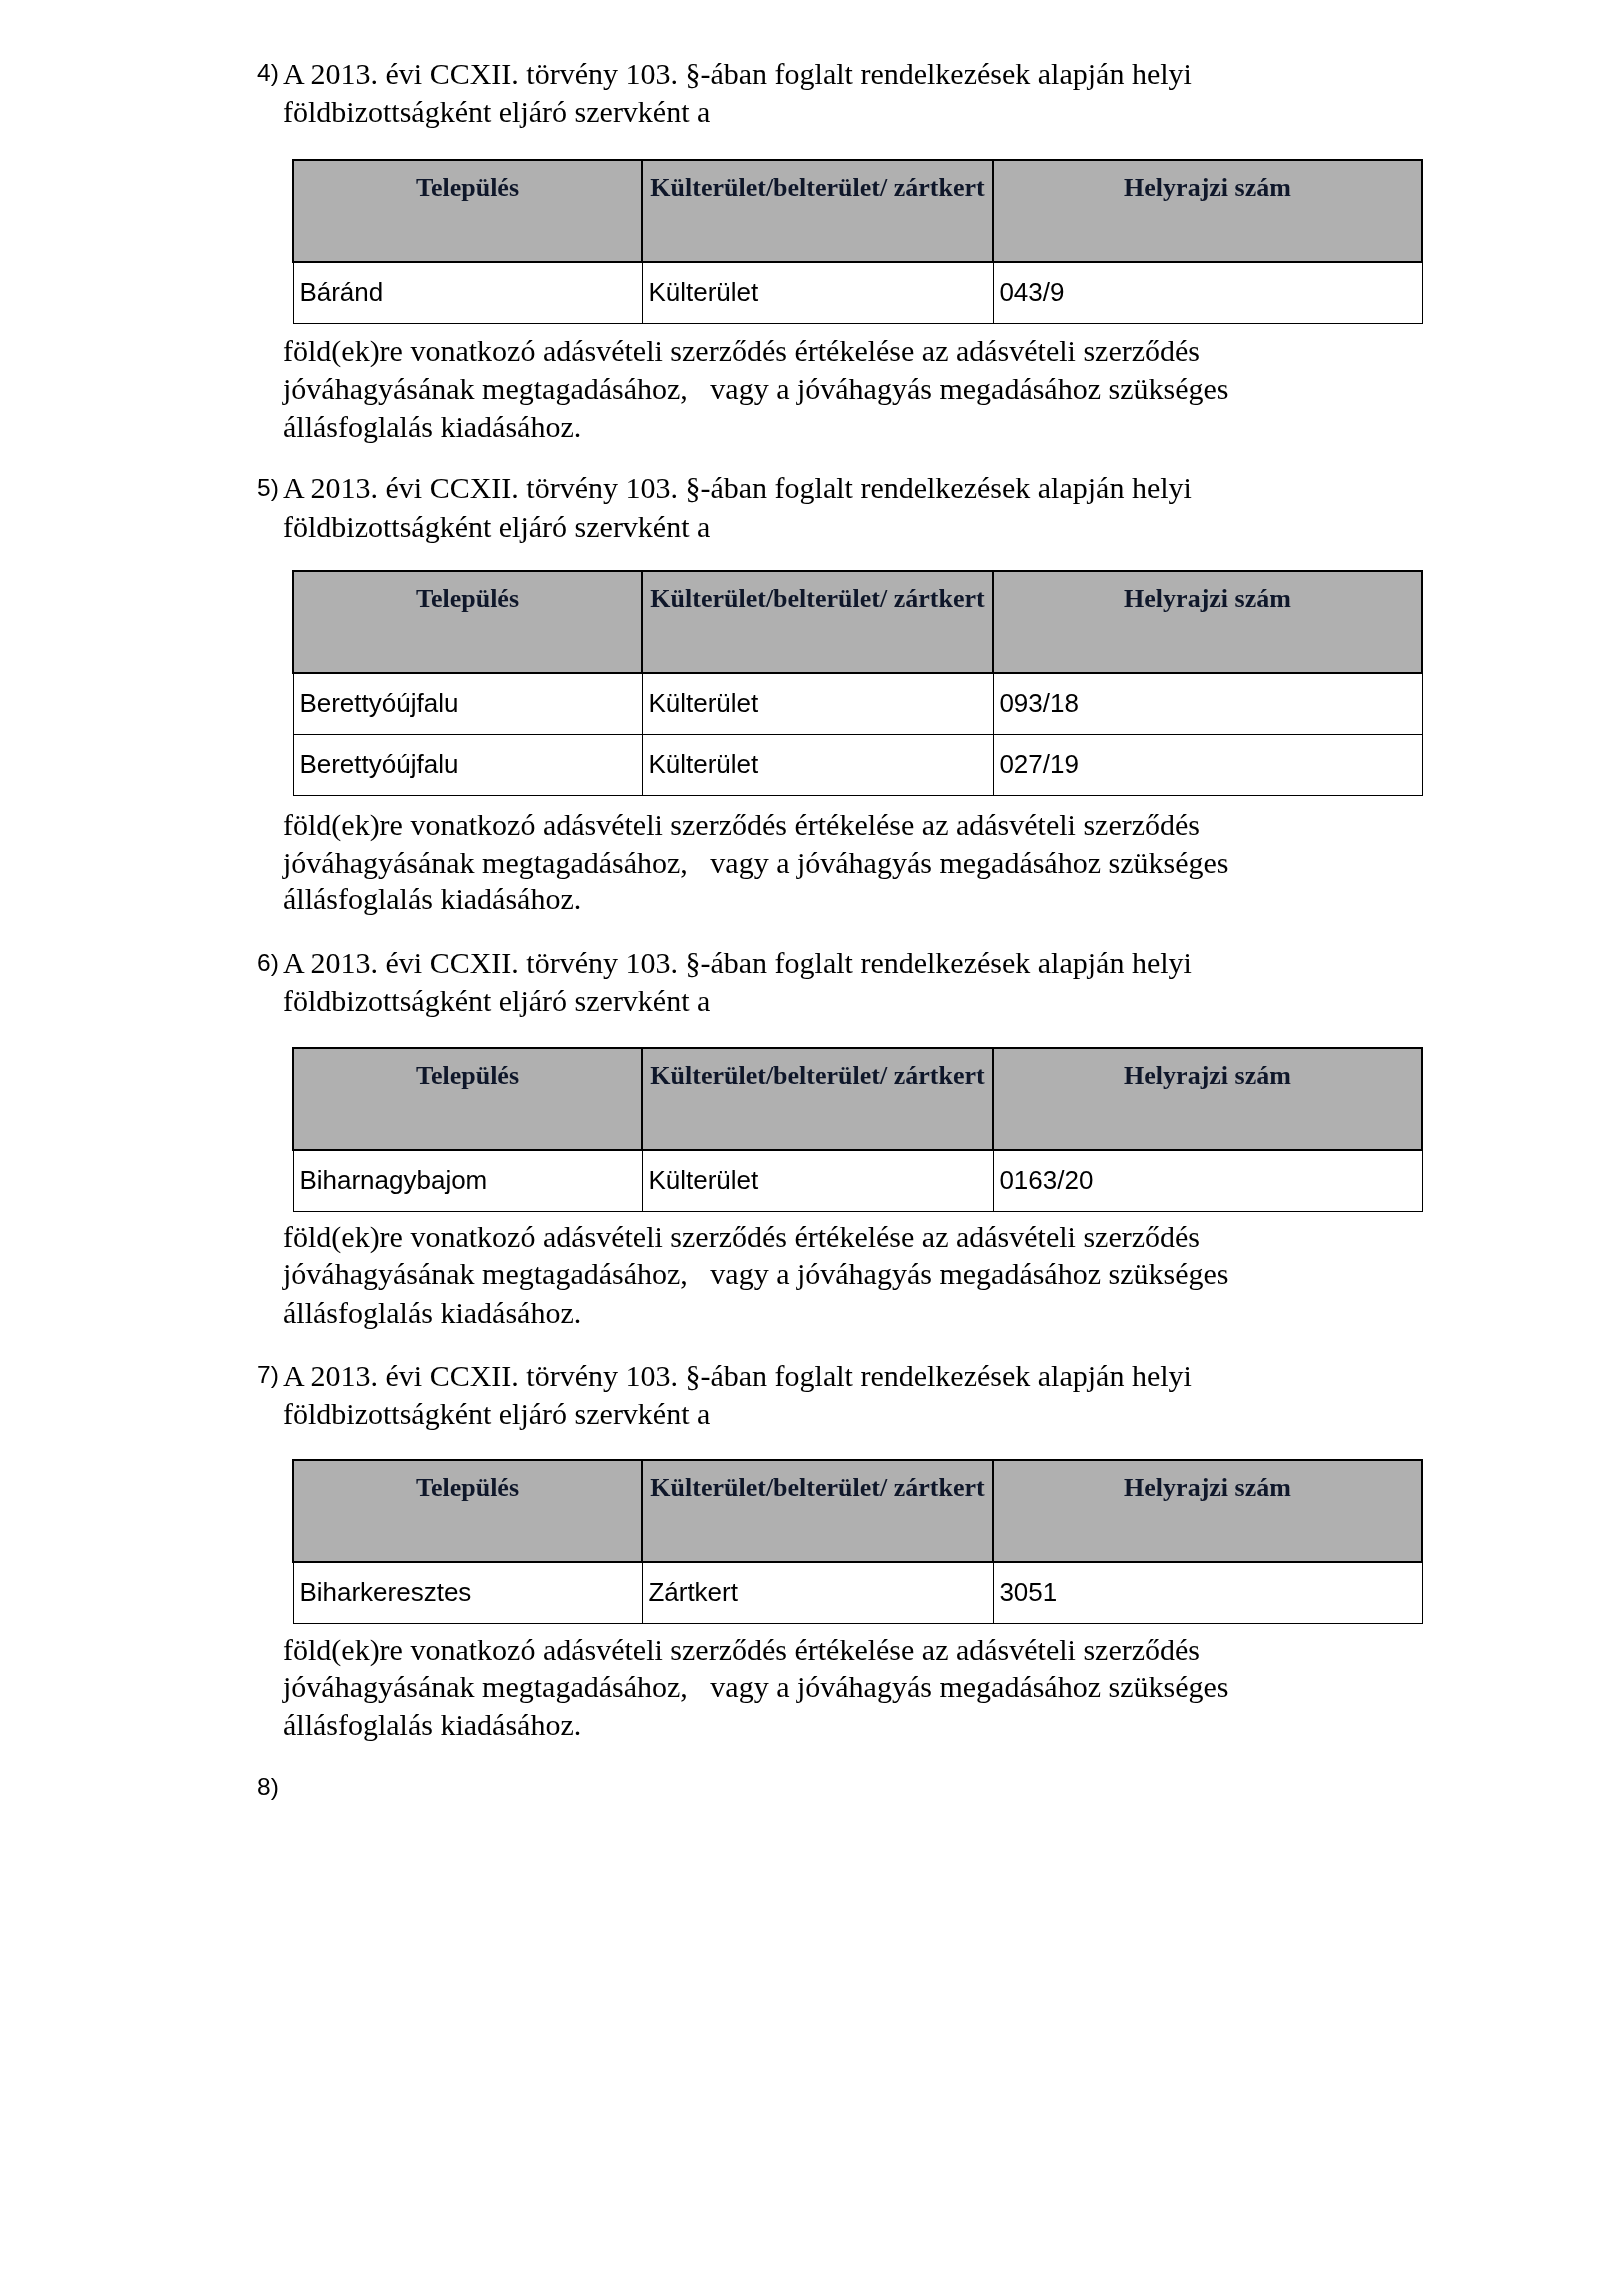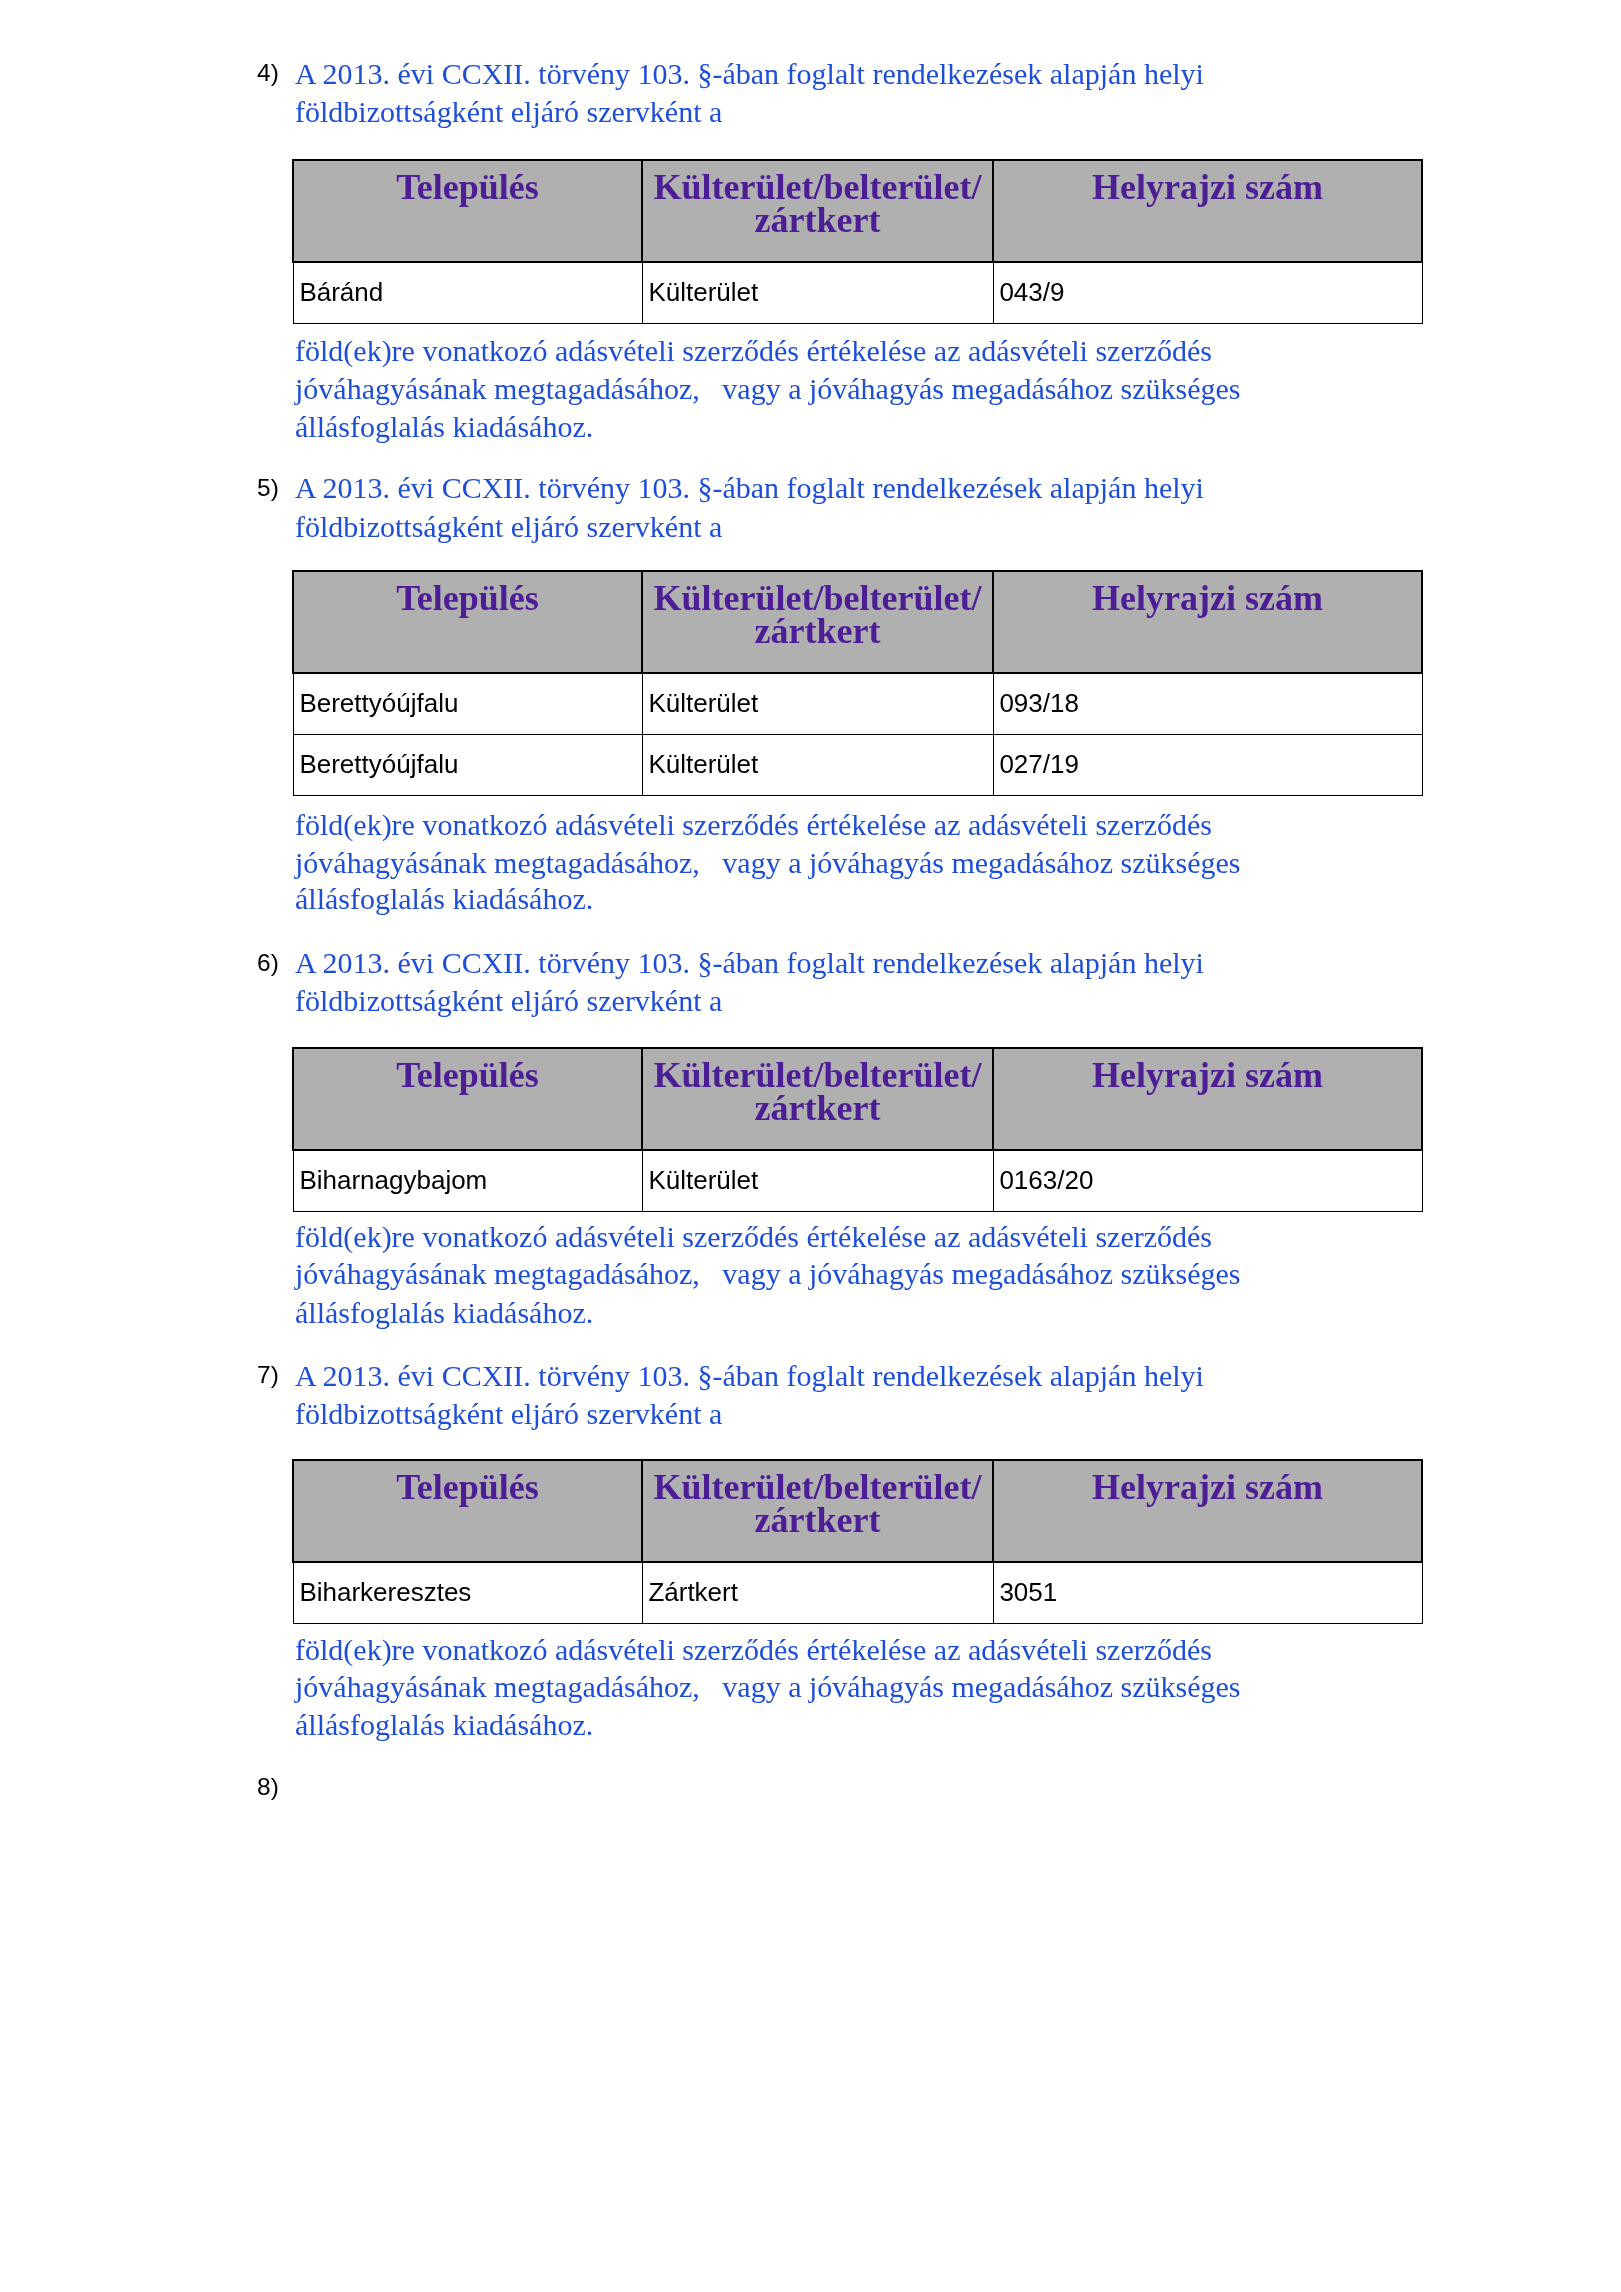--- a/index.html
+++ b/index.html
@@ -3,36 +3,36 @@
 <meta charset="utf-8">
 <style>
   html, body { margin: 0; padding: 0; background: #ffffff; }
   body { width: 1621px; height: 2293px; position: relative; overflow: hidden; }
   .page { position: absolute; left: 0; top: 0; width: 1621px; height: 2293px; background: #fff; }
   .num {
     position: absolute; left: 257px;
     font-family: "Liberation Sans", sans-serif; font-size: 24.5px; color: #000;
   }
   .line {
-    position: absolute; left: 295px; white-space: pre;
-    font-family: "Liberation Serif", serif; font-size: 30px; color: #1d4ed8;
+    position: absolute; left: 283px; white-space: pre;
+    font-family: "Liberation Serif", serif; font-size: 30px; color: #000000;
     line-height: 37px;
   }
   table.land {
     position: absolute; left: 292px; width: 1129px;
     border-collapse: collapse; table-layout: fixed;
   }
   table.land col.c1 { width: 349px; }
   table.land col.c2 { width: 351px; }
   table.land col.c3 { width: 429px; }
   table.land th {
     background: #b0b0b0; border: 2px solid #000; height: 90px;
     vertical-align: top; padding: 9.8px 3.9px 0 3.9px;
-    font-family: "Liberation Serif", serif; font-weight: bold; font-size: 36px;
-    line-height: 33px; text-align: center; color: #4c1d95;
+    font-family: "Liberation Serif", serif; font-weight: bold; font-size: 26px;
+    line-height: 33px; text-align: center; color: #0f172a;
   }
   table.land td {
     border: 1.5px solid #000; height: 60px; padding: 0 5.9px;
     font-family: "Liberation Sans", sans-serif; font-size: 26px; color: #000;
     vertical-align: middle; text-align: left;
   }
 </style>
 </head>
 <body>
 

